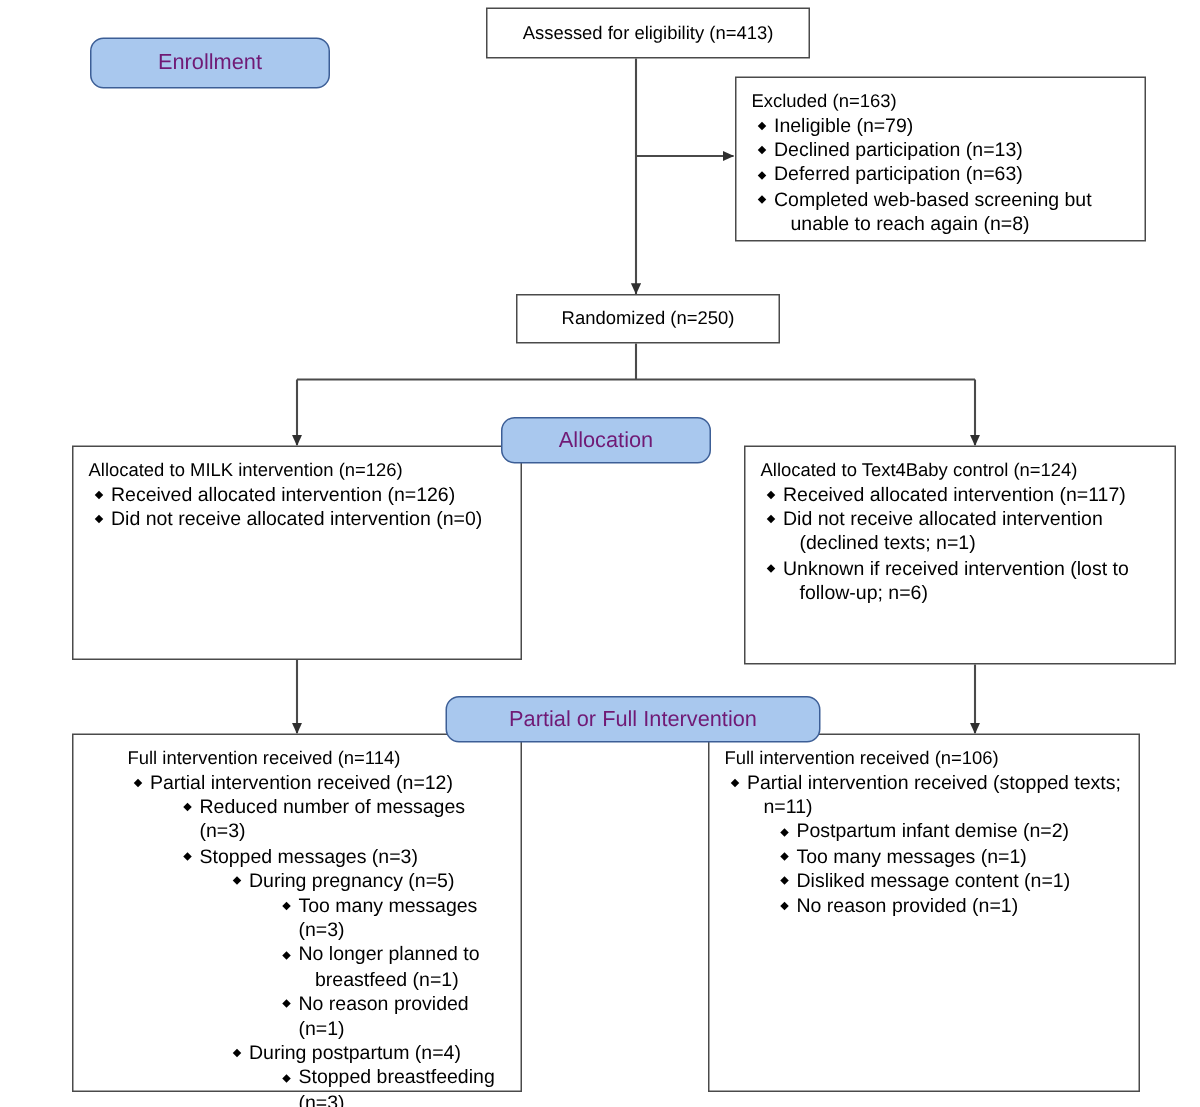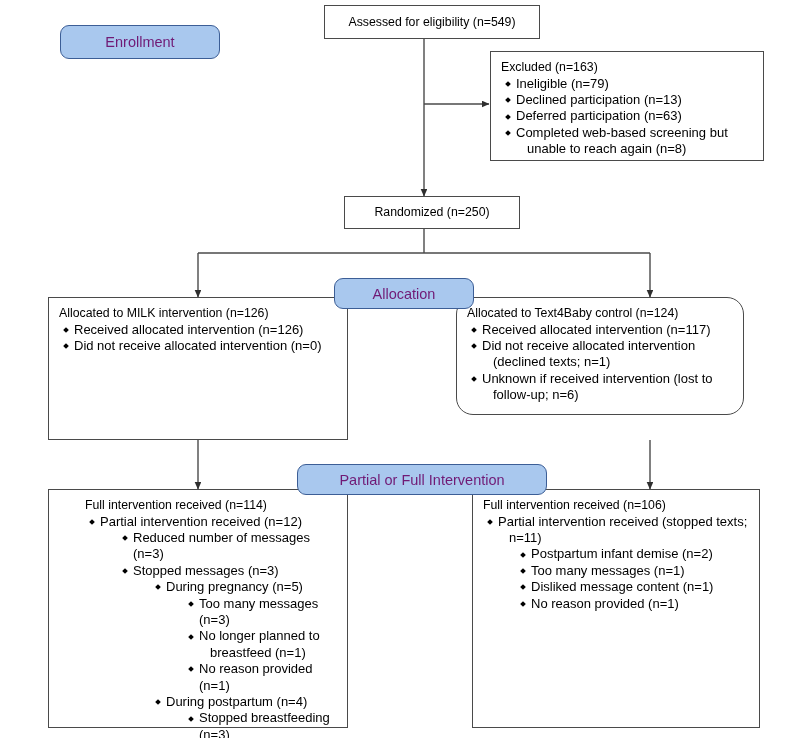--- a/index.html
+++ b/index.html
@@ -94,21 +94,21 @@
 
 <div class="stage" style="left:334px;top:278px;width:140px;height:31px;">
   <span>Allocation</span>
 </div>
 
 <div class="stage" style="left:297px;top:464px;width:250px;height:31px;">
   <span>Partial or Full Intervention</span>
 </div>
 
 <div class="box center" style="left:324px;top:5px;width:216px;height:34px;">
-  <div class="ttl">Assessed for eligibility (n=549)</div>
+  <div class="ttl">Assessed for eligibility (n=413)</div>
 </div>
 
 <div class="box" style="left:490px;top:51px;width:274px;height:110px;">
   <div class="ttl">Excluded (n=163)</div>
   <ul class="lvl i1">
     <li><span class="dia"></span><span>Ineligible (n=79)</span></li>
     <li><span class="dia"></span><span>Declined participation (n=13)</span></li>
     <li><span class="dia"></span><span>Deferred participation (n=63)</span></li>
     <li><span class="dia"></span><span>Completed web-based screening but</span><span class="cont">unable to reach again (n=8)</span></li>
   </ul>
@@ -119,21 +119,21 @@
 </div>
 
 <div class="box" style="left:48px;top:297px;width:300px;height:143px;">
   <div class="ttl">Allocated to MILK intervention (n=126)</div>
   <ul class="lvl i1">
     <li><span class="dia"></span><span>Received allocated intervention (n=126)</span></li>
     <li><span class="dia"></span><span>Did not receive allocated intervention (n=0)</span></li>
   </ul>
 </div>
 
-<div class="box" style="left:456px;top:297px;width:288px;height:118px;border-radius:17px;">
+<div class="box" style="left:496px;top:297px;width:288px;height:146px;">
   <div class="ttl">Allocated to Text4Baby control (n=124)</div>
   <ul class="lvl i1">
     <li><span class="dia"></span><span>Received allocated intervention (n=117)</span></li>
     <li><span class="dia"></span><span>Did not receive allocated intervention</span><span class="cont">(declined texts; n=1)</span></li>
     <li><span class="dia"></span><span>Unknown if received intervention (lost to</span><span class="cont">follow-up; n=6)</span></li>
   </ul>
 </div>
 
 <div class="box" style="left:48px;top:489px;width:300px;height:239px;padding-left:36px;">
   <div class="ttl">Full intervention received (n=114)</div>

